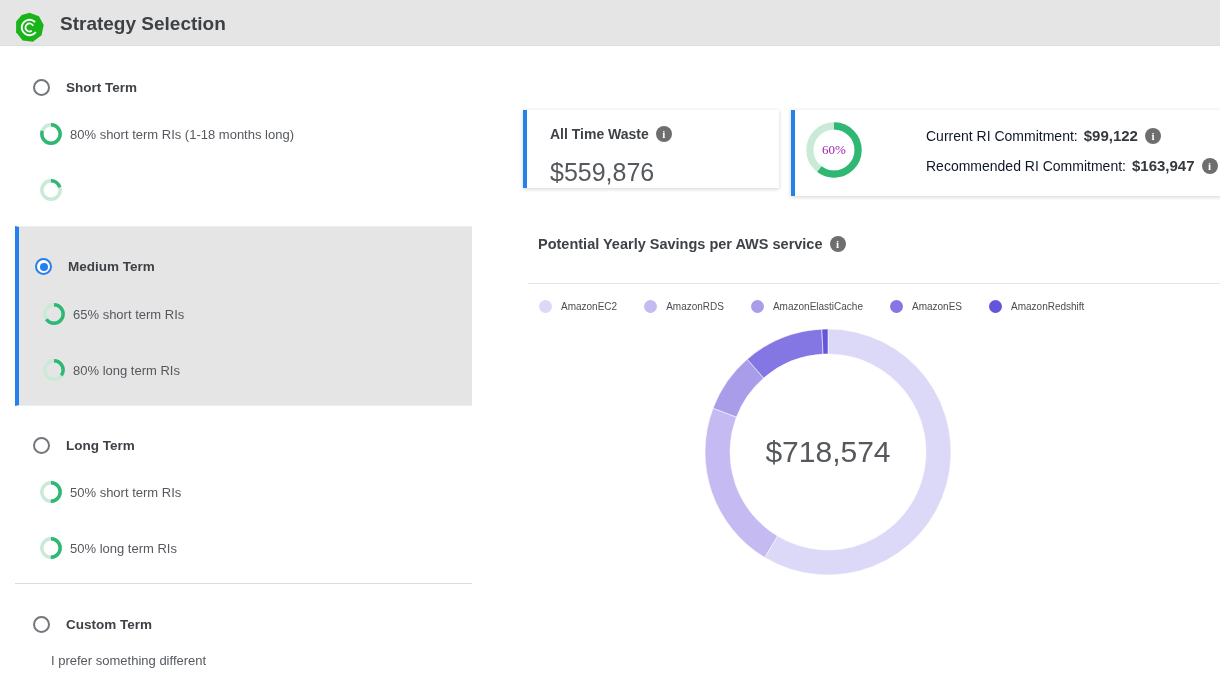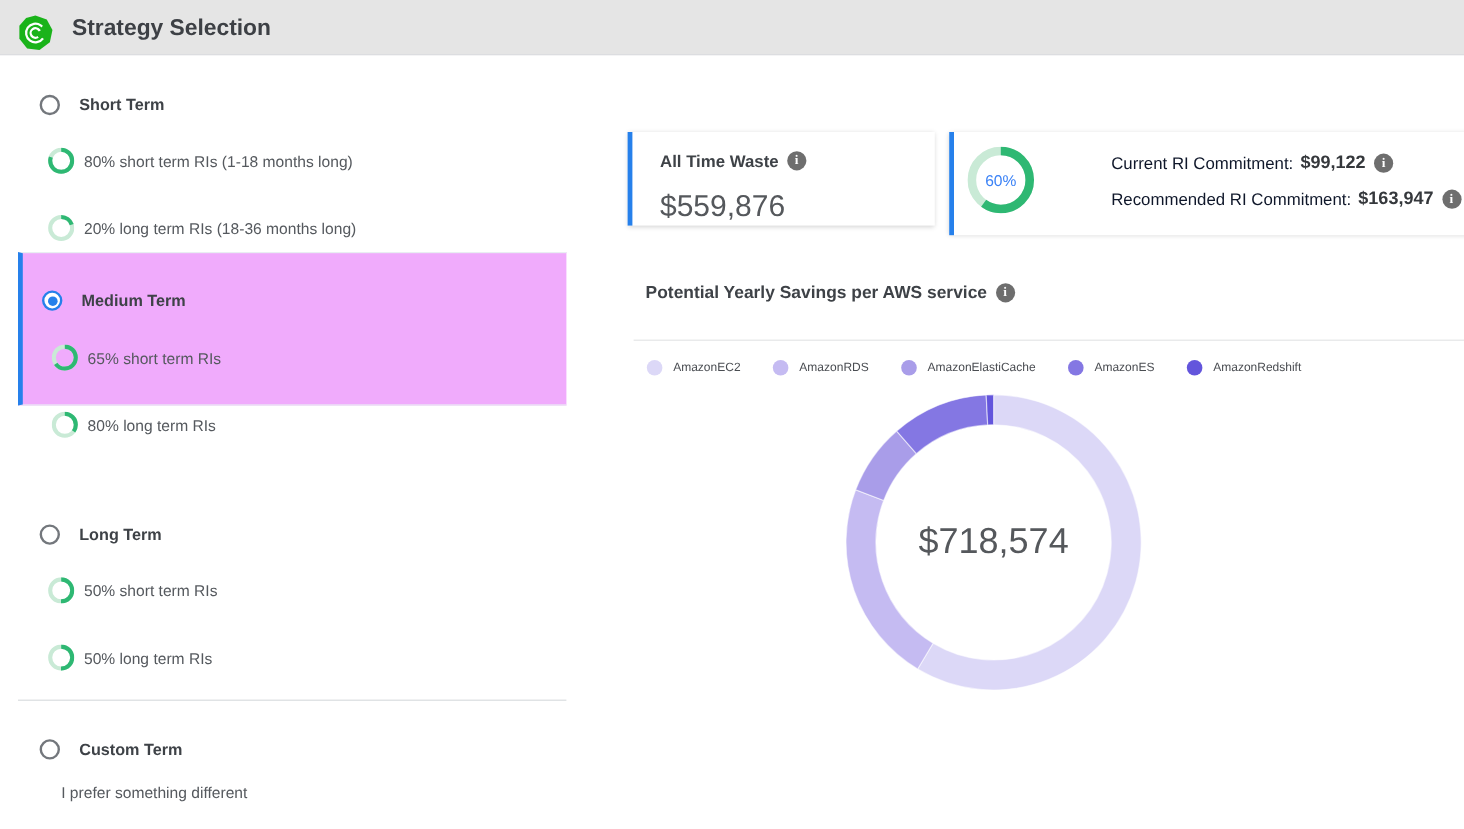--- a/index.html
+++ b/index.html
@@ -19,22 +19,22 @@
   .radio.selected { border-color:#2680eb; position:relative; }
   .radio.selected::after { content:""; position:absolute; left:2.5px; top:2.5px; width:8px; height:8px;
     border-radius:50%; background:#2680eb; }
   .opt-label { margin-left:16px; font-size:13.5px; font-weight:700; color:#3e4247; }
   .sub-item { position:absolute; display:flex; align-items:center; }
   .mini-donut { width:22px; height:22px; flex:0 0 auto; }
   .sub-label { margin-left:8px; font-size:13px; color:#55595e; }
   #opt-short { left:33px; top:79px; }
   #short-i0 { left:40px; top:123px; }
   #short-i1 { left:40px; top:179px; }
-  #medium-box { position:absolute; left:15px; top:210px; width:457px; height:128px;
-    background:#f0abfc; border-left:4px solid #2680eb;
+  #medium-box { position:absolute; left:15px; top:226px; width:457px; height:180px;
+    background:#e5e5e5; border-left:4px solid #2680eb;
     border-top:1px solid #e9eef3; border-bottom:1px solid #e9eef3; }
   #opt-medium { left:16px; top:31px; }
   #medium-i0 { left:24px; top:76px; }
   #medium-i1 { left:24px; top:132px; }
   #opt-long { left:33px; top:437px; }
   #long-i0 { left:40px; top:481px; }
   #long-i1 { left:40px; top:537px; }
   .side-divider { position:absolute; left:15px; top:583px; width:457px; height:1px; background:#d9dcdf; }
   #opt-custom { left:33px; top:616px; }
   #custom-desc { position:absolute; left:51px; top:653px; font-size:13px; color:#55595e; }
@@ -46,21 +46,21 @@
   .card-label-row { position:absolute; left:23px; top:16px; display:flex; align-items:center; }
   .card-label { font-size:14px; font-weight:700; color:#3e4247; }
   .info-icon { display:inline-flex; align-items:center; justify-content:center;
     width:16px; height:16px; margin-left:7px; border-radius:50%; background:#6e6e6e;
     color:#fff; font-size:11px; font-weight:700; font-family:"Liberation Serif", serif; cursor:pointer; }
   .card-value { position:absolute; left:23px; top:48px; font-size:25px; color:#55585c; }
 
   #card-commit { left:791px; top:110px; width:441px; height:86px; }
   .gauge-wrap { position:absolute; left:11px; top:12px; width:56px; height:56px; }
   .gauge-label { position:absolute; left:0; top:0; width:56px; height:56px; display:flex;
-    align-items:center; justify-content:center; font-size:13px; color:#3b82f6; }
+    align-items:center; justify-content:center; font-size:13px; color:#a21caf;font-family:Liberation Serif, serif; }
   .commit-row { position:absolute; left:131px; display:flex; align-items:center; }
   #commit-row-1 { top:17px; }
   #commit-row-2 { top:47px; }
   .commit-label { font-size:14px; color:#0f172a; }
   .commit-value { font-size:15px; font-weight:700; color:#35383c; margin-left:6px; }
 
   
   #chart-title-row { position:absolute; left:538px; top:236px; display:flex; align-items:center; }
   #chart-title { font-size:14.5px; font-weight:700; color:#3e4247; }
   #chart-divider { position:absolute; left:528px; top:283px; width:692px; height:1px; background:#e4e5e7; }
@@ -97,21 +97,20 @@
           <circle cx="18" cy="18" r="15" fill="none" stroke="#c9ead6" stroke-width="5.6"></circle>
           <circle cx="18" cy="18" r="15" fill="none" stroke="#2eb873" stroke-width="5.6" stroke-dasharray="75.39822368615503 94.24777960769379" transform="rotate(-90 18 18)"></circle>
         </svg></span>
     <span class="sub-label">80% short term RIs (1-18 months long)</span>
   </div>
   <div class="sub-item" id="short-i1">
     <span class="mini-donut"><svg viewBox="0 0 36 36" width="100%" height="100%">
           <circle cx="18" cy="18" r="15" fill="none" stroke="#c9ead6" stroke-width="5.6"></circle>
           <circle cx="18" cy="18" r="15" fill="none" stroke="#2eb873" stroke-width="5.6" stroke-dasharray="18.84955592153876 94.24777960769379" transform="rotate(-90 18 18)"></circle>
         </svg></span>
-    <span class="sub-label">20% long term RIs (18-36 months long)</span>
   </div>
 
   <div id="medium-box">
     <div class="opt-header" id="opt-medium">
       <span class="radio selected"></span>
       <span class="opt-label">Medium Term</span>
     </div>
     <div class="sub-item" id="medium-i0">
       <span class="mini-donut"><svg viewBox="0 0 36 36" width="100%" height="100%">
             <circle cx="18" cy="18" r="15" fill="none" stroke="#c9ead6" stroke-width="5.6"></circle>

